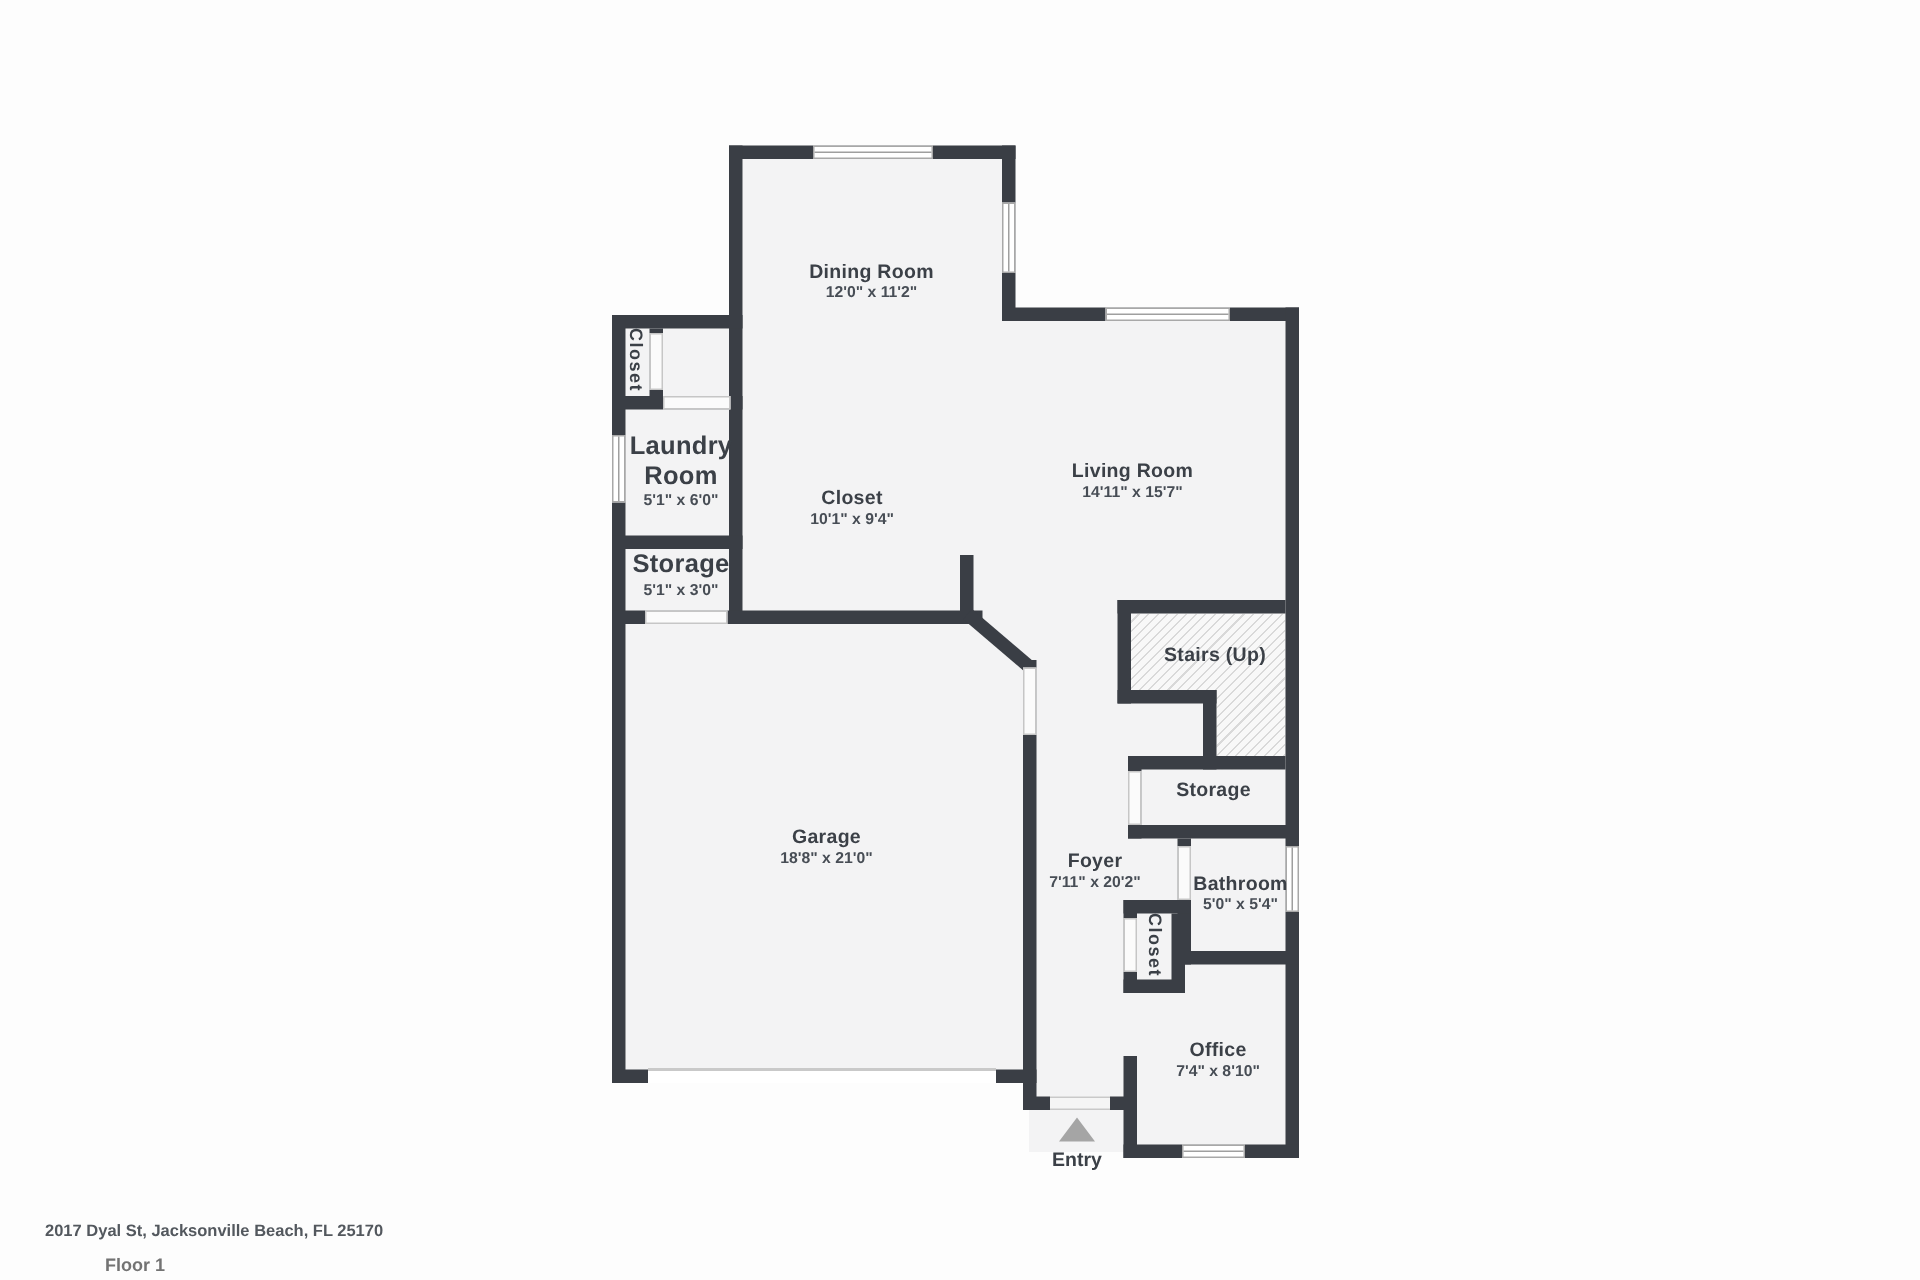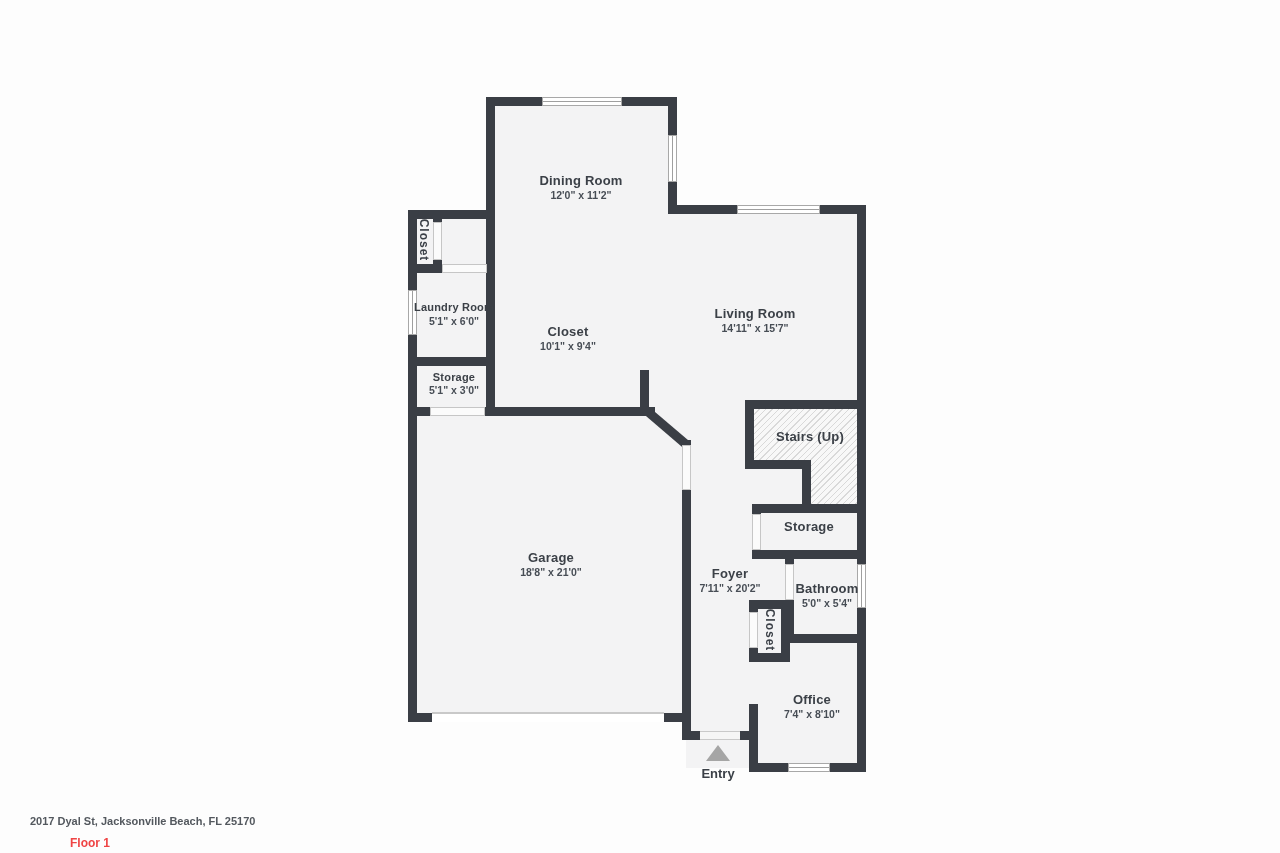--- a/index.html
+++ b/index.html
@@ -21,21 +21,21 @@
     position:absolute;
     background:#f8f8f8;
     background-image:repeating-linear-gradient(135deg, transparent 0 3.5px, var(--hatch,#d9d9d9) 3.5px 4.5px);
   }
   .room-label{
     position:absolute;transform:translate(-50%,-50%);
     text-align:center;color:var(--text,#3b4047);white-space:nowrap;z-index:5;
   }
   .room-label .nm{font-size:13px;font-weight:bold;letter-spacing:.2px;}
   .room-label .dm{font-size:10.5px;font-weight:bold;color:#474d55;margin-top:1px;}
-  .room-label.small .nm{font-size:11px;}
+  .room-label.small .nm{font-size:17px;}
   .room-label.wrap{white-space:normal;width:80px;line-height:1.15;}
   .vlabel{
     position:absolute;transform:translate(-50%,-50%);
     writing-mode:vertical-rl;
     font-size:12px;font-weight:bold;color:var(--text,#3b4047);letter-spacing:1px;z-index:5;
   }
   .entry-arrow{
     position:absolute;width:0;height:0;
     border-left:12px solid transparent;border-right:12px solid transparent;
     border-bottom:16px solid var(--arrow,#a5a5a5);
@@ -47,21 +47,21 @@
   .watermark{
     position:absolute;left:4px;top:799px;
     font-size:25px;font-weight:bold;color:#9a9a9a;opacity:.55;letter-spacing:1px;white-space:nowrap;
   }
   .address{
     position:absolute;left:30px;top:803px;
     font-size:11px;font-weight:bold;color:#53585e;white-space:nowrap;z-index:6;
   }
   .floor-tag{
     position:absolute;left:22px;top:824px;
-    font-size:12px;font-weight:bold;color:#ef4444;z-index:6;padding-left:48px;
+    font-size:12px;font-weight:bold;color:#737373;z-index:6;padding-left:48px;
   }
   .disclaimer{
     position:absolute;left:0;right:0;top:829px;text-align:center;
     font-size:10px;font-weight:bold;color:#4e535a;z-index:6;
   }
 </style>
 </head>
 <body>
 
 <div id="plan-canvas" style="--wall: #3a3e45; --floor: #f3f3f4; --hatch: #d9d9d9; --text: #3b4047; --arrow: #a5a5a5;">

